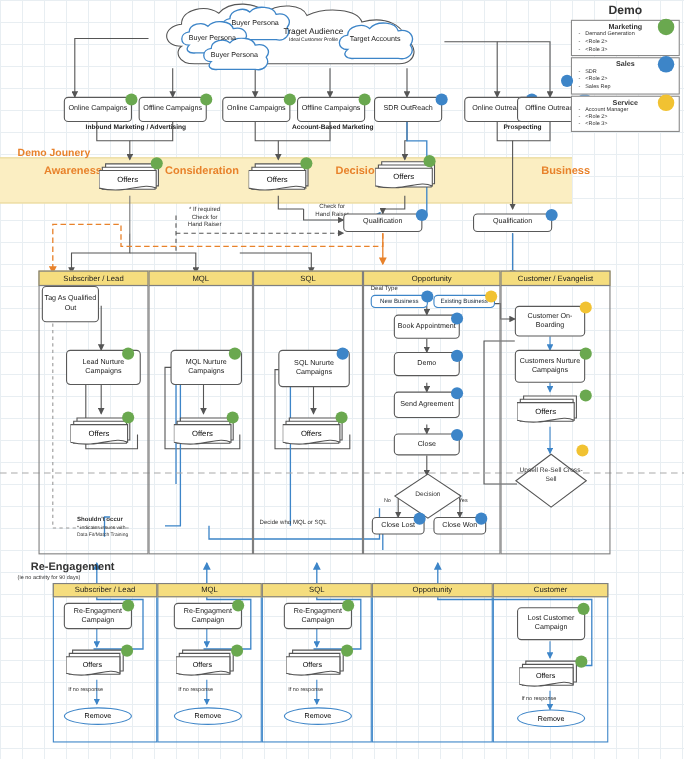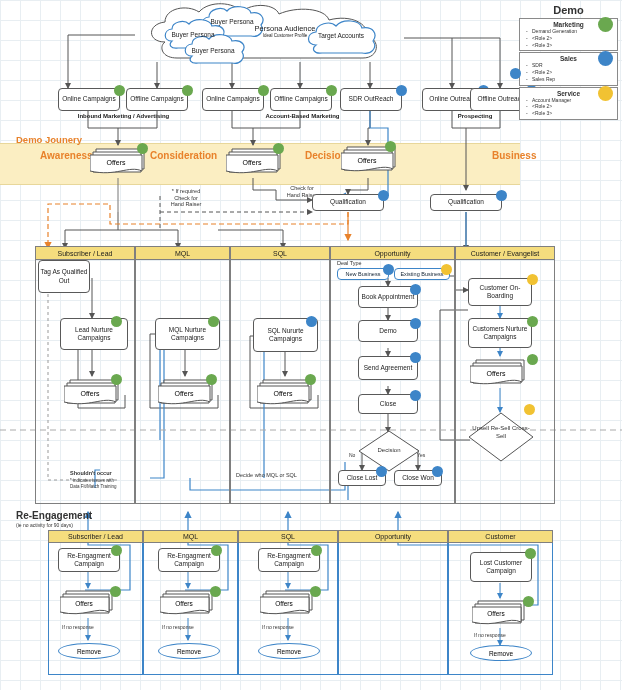--- a/index.html
+++ b/index.html
@@ -216,21 +216,21 @@
 <svg class="cloud" style="left:180px;top:34px;width:68px;height:34px;" viewBox="0 0 68 34">
   <path d="M12,22 C3,22 3,11 12,10 C12,3 24,0 29,5 C35,-2 50,0 52,7 C62,5 67,12 62,18 C66,24 60,31 52,29 L18,29 C11,30 8,26 12,22 Z" fill="#fff" stroke="#3d85c8" stroke-width="1.2"></path>
 </svg>
 <svg class="cloud" style="left:302px;top:20px;width:78px;height:38px;" viewBox="0 0 78 38">
   <path d="M14,25 C4,25 4,13 14,12 C14,4 28,0 34,6 C41,-2 58,0 60,8 C71,6 76,14 71,21 C76,28 69,35 60,33 L20,33 C12,34 9,29 14,25 Z" fill="#fff" stroke="#3d85c8" stroke-width="1.2"></path>
 </svg>
 
 <div class="node" style="left:201px;top:9px;width:62px;height:26px;border:none;background:transparent;">Buyer Persona</div>
 <div class="node" style="left:163px;top:22px;width:60px;height:26px;border:none;background:transparent;">Buyer Persona</div>
 <div class="node" style="left:183px;top:38px;width:60px;height:26px;border:none;background:transparent;">Buyer Persona</div>
-<div class="seclbl" style="left:235px;top:24px;width:100px;text-align:center;font-size:7.5px;">Persona Audience</div>
+<div class="seclbl" style="left:235px;top:24px;width:100px;text-align:center;font-size:7.5px;">Traget Audience</div>
 <div class="seclbl" style="left:235px;top:33px;width:100px;text-align:center;font-size:4.5px;">Ideal Customer Profile</div>
 <div class="node" style="left:306px;top:28px;width:70px;height:16px;border:none;background:transparent;">Target Accounts</div>
 
 <div class="node" style="left:58px;top:88px;width:62px;height:23px;">Online Campaigns</div>
 <div class="dot green" style="left:114px;top:85px;"></div>
 <div class="node" style="left:126px;top:88px;width:62px;height:23px;">Offline Campaigns</div>
 <div class="dot green" style="left:182px;top:85px;"></div>
 <div class="seclbl" style="left:56px;top:113px;width:135px;text-align:center;font-size:6px;font-weight:bold;">Inbound Marketing / Advertising</div>
 
 <div class="node" style="left:202px;top:88px;width:62px;height:23px;">Online Campaigns</div>
@@ -378,21 +378,21 @@
 <div class="smalltxt" style="left:472px;top:425px;width:58px;text-align:center;font-size:6px;line-height:1.25;">Upsell Re-Sell Cross-Sell</div>
 <div class="dot yellow" style="left:524px;top:404px;"></div>
 
 <div class="note" style="left:70px;top:470px;width:110px;text-align:left;">
   <span style="font-weight:bold;">Shouldn't occur</span><br>
   <span style="font-size:4.5px;">* indicates issues with</span><br>
   <span style="font-size:4.5px;">Data Fit/Match Training</span>
 </div>
 <div class="smalltxt" style="left:236px;top:472px;font-size:5.5px;">Decide who MQL or SQL</div>
 
-<div class="ttl" style="left:16px;top:510px;font-size:10px;color:#333;">Re-Engagement</div>
+<div class="ttl" style="left:28px;top:510px;font-size:10px;color:#333;">Re-Engagement</div>
 <div class="smalltxt" style="left:16px;top:522px;font-size:5px;">(ie no activity for 90 days)</div>
 
 <div class="lane-box b" style="left:48px;top:530px;width:95px;height:145px;"></div>
 <div class="lane-box b" style="left:143px;top:530px;width:95px;height:145px;"></div>
 <div class="lane-box b" style="left:238px;top:530px;width:100px;height:145px;"></div>
 <div class="lane-box b" style="left:338px;top:530px;width:110px;height:145px;"></div>
 <div class="lane-box b" style="left:448px;top:530px;width:105px;height:145px;"></div>
 
 <div class="lane-hdr" style="left:48px;top:530px;width:95px;height:13px;">Subscriber / Lead</div>
 <div class="lane-hdr" style="left:143px;top:530px;width:95px;height:13px;">MQL</div>

